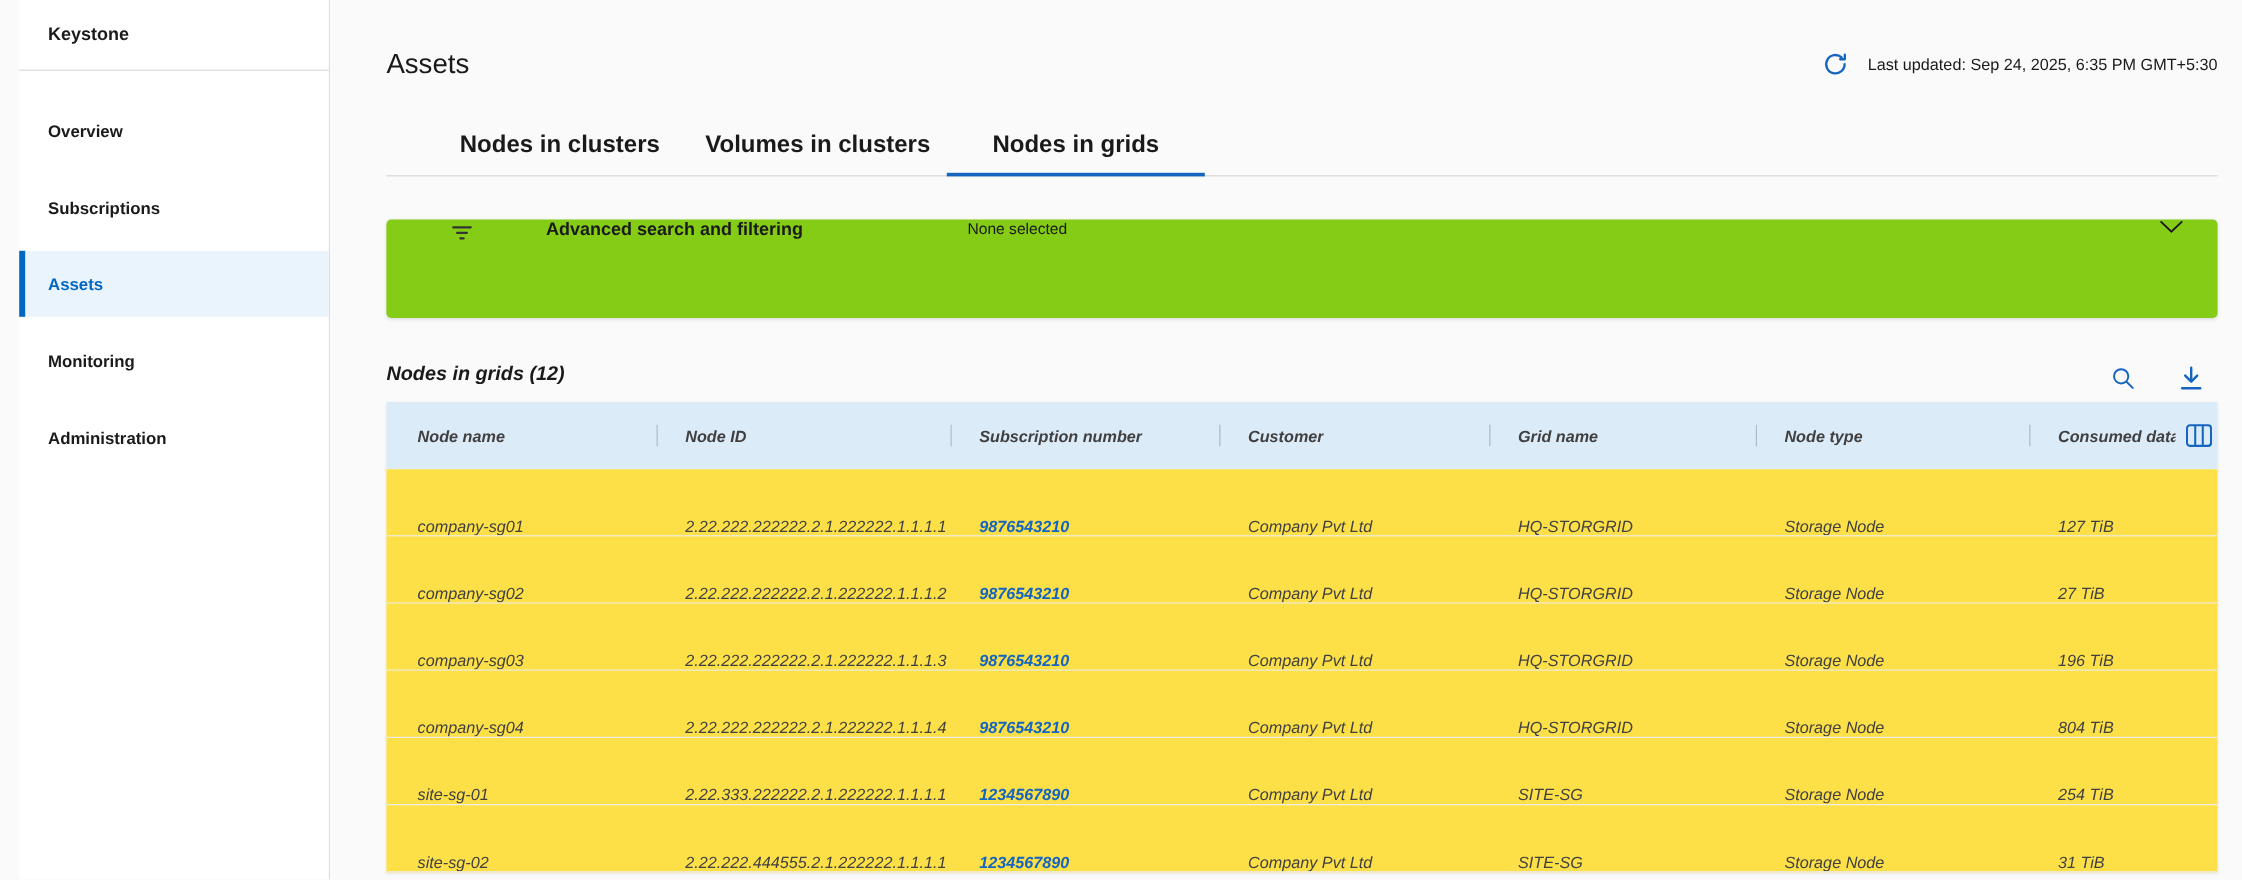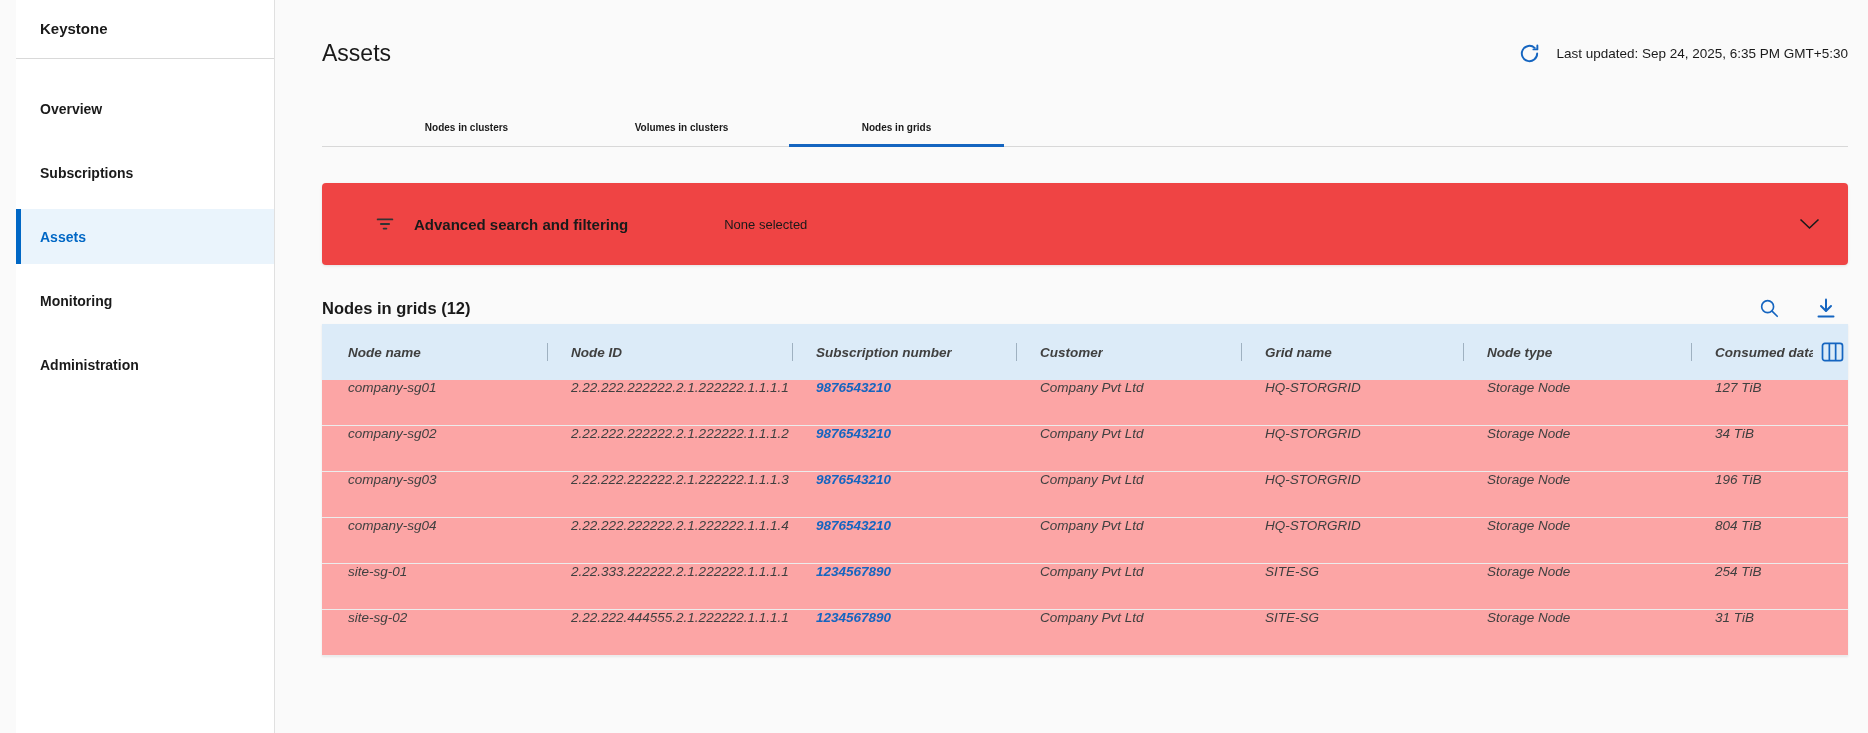--- a/index.html
+++ b/index.html
@@ -19,52 +19,52 @@
   
   .main { flex:1; padding:0 20px 0 47px; background:#fafafa; min-width:0; }
   .page-header { margin-top:36px; height:34px; display:flex; justify-content:space-between; align-items:center; }
   .page-header h1 { font-size:23px; font-weight:400; }
   .updated { display:flex; align-items:center; gap:15px; font-size:13.5px; }
   .icon-btn { display:flex; align-items:center; cursor:pointer; }
 
   
   .tabs { display:flex; margin-top:34px; border-bottom:1px solid #d8d8d8; padding-left:37px; height:43px; }
   .tab { width:215px; display:flex; justify-content:center; align-items:flex-end; padding-bottom:13px;
-    font-size:10px; font-weight:600; position:relative; cursor:pointer; }
+    font-size:20px; font-weight:600; position:relative; cursor:pointer; }
   .tab.active::after { content:""; position:absolute; left:0; right:0; bottom:-1px; height:3px; background:#1565c0; }
 
   
-  .filter-card { margin-top:36px; height:82px; background:#ef4444; border-radius:4px;
-    box-shadow:0 1px 3px rgba(0,0,0,.10); display:flex; align-items:center; padding:0 28px 0 52px; cursor:pointer; }
+  .filter-card { margin-top:36px; height:82px; background:#84cc16; border-radius:4px;
+    box-shadow:0 1px 3px rgba(0,0,0,.10); display:flex; align-items:flex-start; padding:0 28px 0 52px; cursor:pointer;gap:41px; }
   .filter-label { margin-left:18px; font-size:15px; font-weight:600; }
   .filter-value { margin-left:96px; font-size:13px; }
   .chevron { margin-left:auto; display:flex; }
 
   
-  .section-row { margin-top:27px; height:32px; display:flex; justify-content:space-between; align-items:center; }
+  .section-row { margin-top:38px; height:32px; display:flex; justify-content:space-between; align-items:flex-start;font-style:italic; }
   .section-row h2 { font-size:16.5px; font-weight:700; }
   .section-icons { display:flex; align-items:center; gap:34px; margin-right:10px; }
 
   
   .table { background:#fff; box-shadow:0 1px 2px rgba(0,0,0,.08);font-style:italic; }
   .thead { display:flex; height:56px; background:#dcebf8; }
   .hcell { font-size:13.5px; font-weight:700; color:#404040; padding-left:24px; white-space:nowrap;
     overflow:hidden; position:relative; display:flex; align-items:center; height:100%; }
   .hcell:first-child { padding-left:26px; }
   .hcell:not(:first-child)::before { content:""; position:absolute; left:0; top:19px; height:18px; width:1px; background:#9fb1c1; }
   .hcell:last-child { justify-content:space-between; padding-right:20px; gap:8px; }
   .hcell .htext { overflow:hidden; white-space:nowrap; }
   .hcell:nth-child(1), .cell:nth-child(1) { width:225px; min-width:225px; }
   .hcell:nth-child(2), .cell:nth-child(2) { width:245px; min-width:245px; }
   .hcell:nth-child(3), .cell:nth-child(3) { width:224px; min-width:224px; }
   .hcell:nth-child(4), .cell:nth-child(4) { width:225px; min-width:225px; }
   .hcell:nth-child(5), .cell:nth-child(5) { width:222px; min-width:222px; }
   .hcell:nth-child(6), .cell:nth-child(6) { width:228px; min-width:228px; }
   .hcell:nth-child(7), .cell:nth-child(7) { width:173px; min-width:173px; }
-  .trow { display:flex; height:46px; align-items:flex-start; border-bottom:1px solid #ececec; background:#fca5a5; }
+  .trow { display:flex; height:56px; align-items:flex-end; border-bottom:1px solid #ececec; background:#fde047; }
   .cell { font-size:13.5px; color:#404040; padding-left:24px; white-space:nowrap; overflow:hidden; }
   .cell:first-child { padding-left:26px; }
   .cell.link { color:#1565c0; font-weight:700; cursor:pointer; }
   .columns-icon { display:flex; flex:none; cursor:pointer; }
 </style>
 </head>
 <body>
 
 <div class="app">
 
@@ -194,21 +194,21 @@
             <div class="cell">Storage Node</div>
             <div class="cell">127 TiB</div>
           </div>
           <div class="trow">
             <div class="cell">company-sg02</div>
             <div class="cell">2.22.222.222222.2.1.222222.1.1.1.2</div>
             <div class="cell link">9876543210</div>
             <div class="cell">Company Pvt Ltd</div>
             <div class="cell">HQ-STORGRID</div>
             <div class="cell">Storage Node</div>
-            <div class="cell">34 TiB</div>
+            <div class="cell">27 TiB</div>
           </div>
           <div class="trow">
             <div class="cell">company-sg03</div>
             <div class="cell">2.22.222.222222.2.1.222222.1.1.1.3</div>
             <div class="cell link">9876543210</div>
             <div class="cell">Company Pvt Ltd</div>
             <div class="cell">HQ-STORGRID</div>
             <div class="cell">Storage Node</div>
             <div class="cell">196 TiB</div>
           </div>

